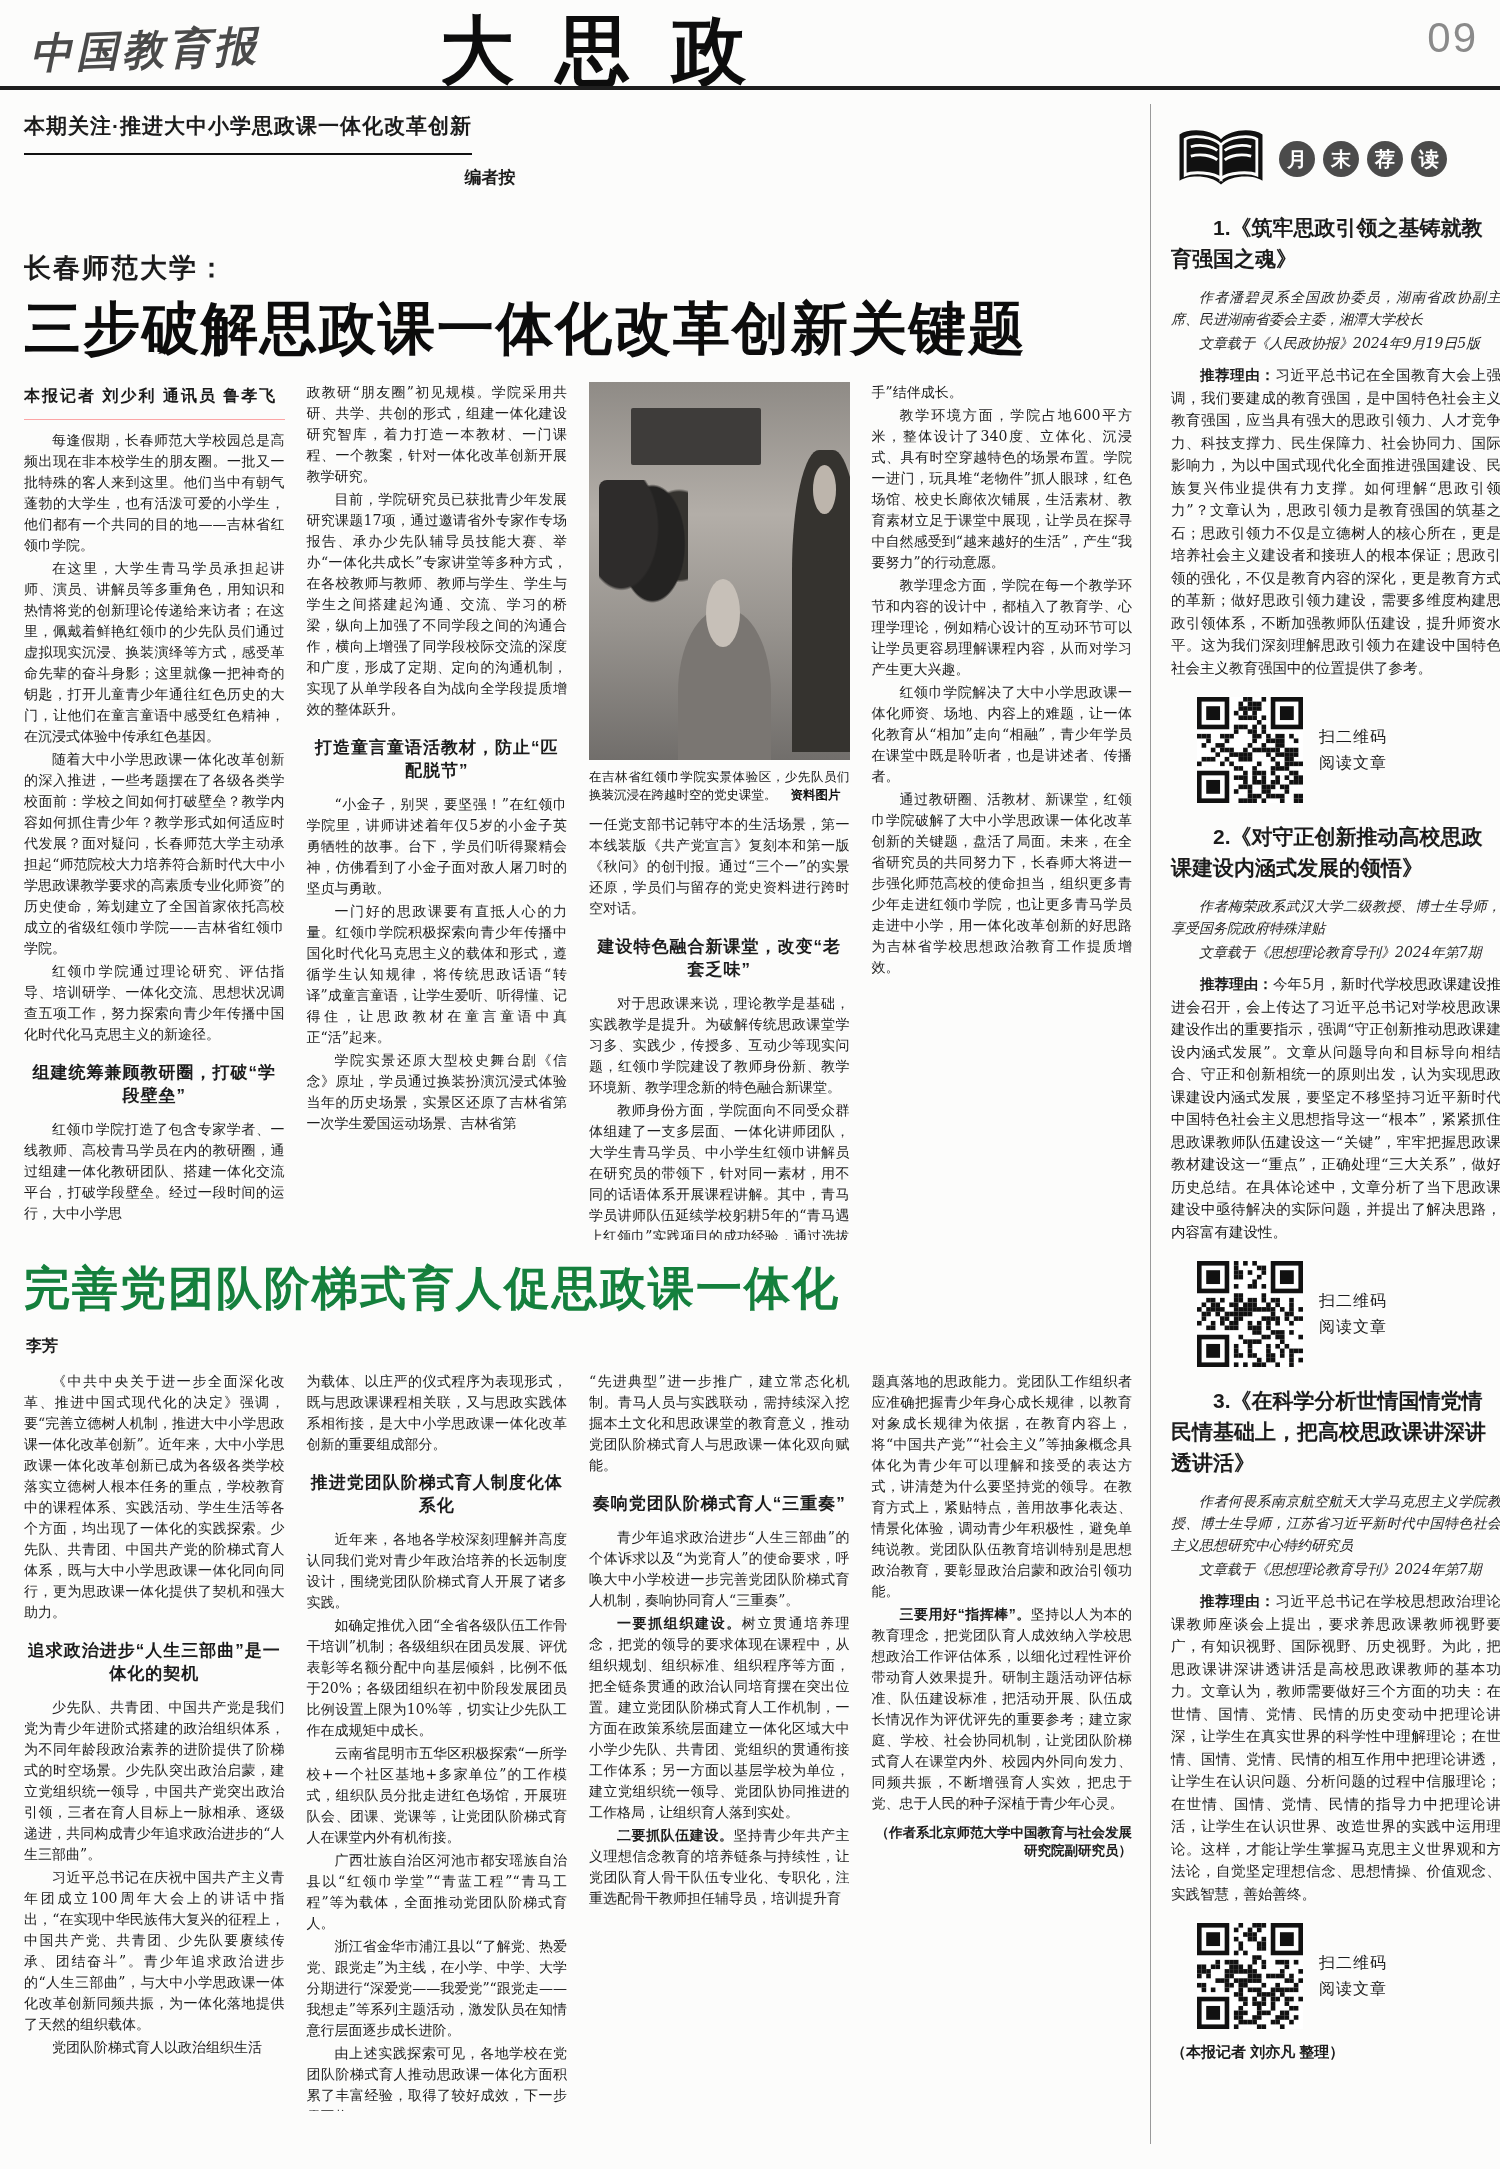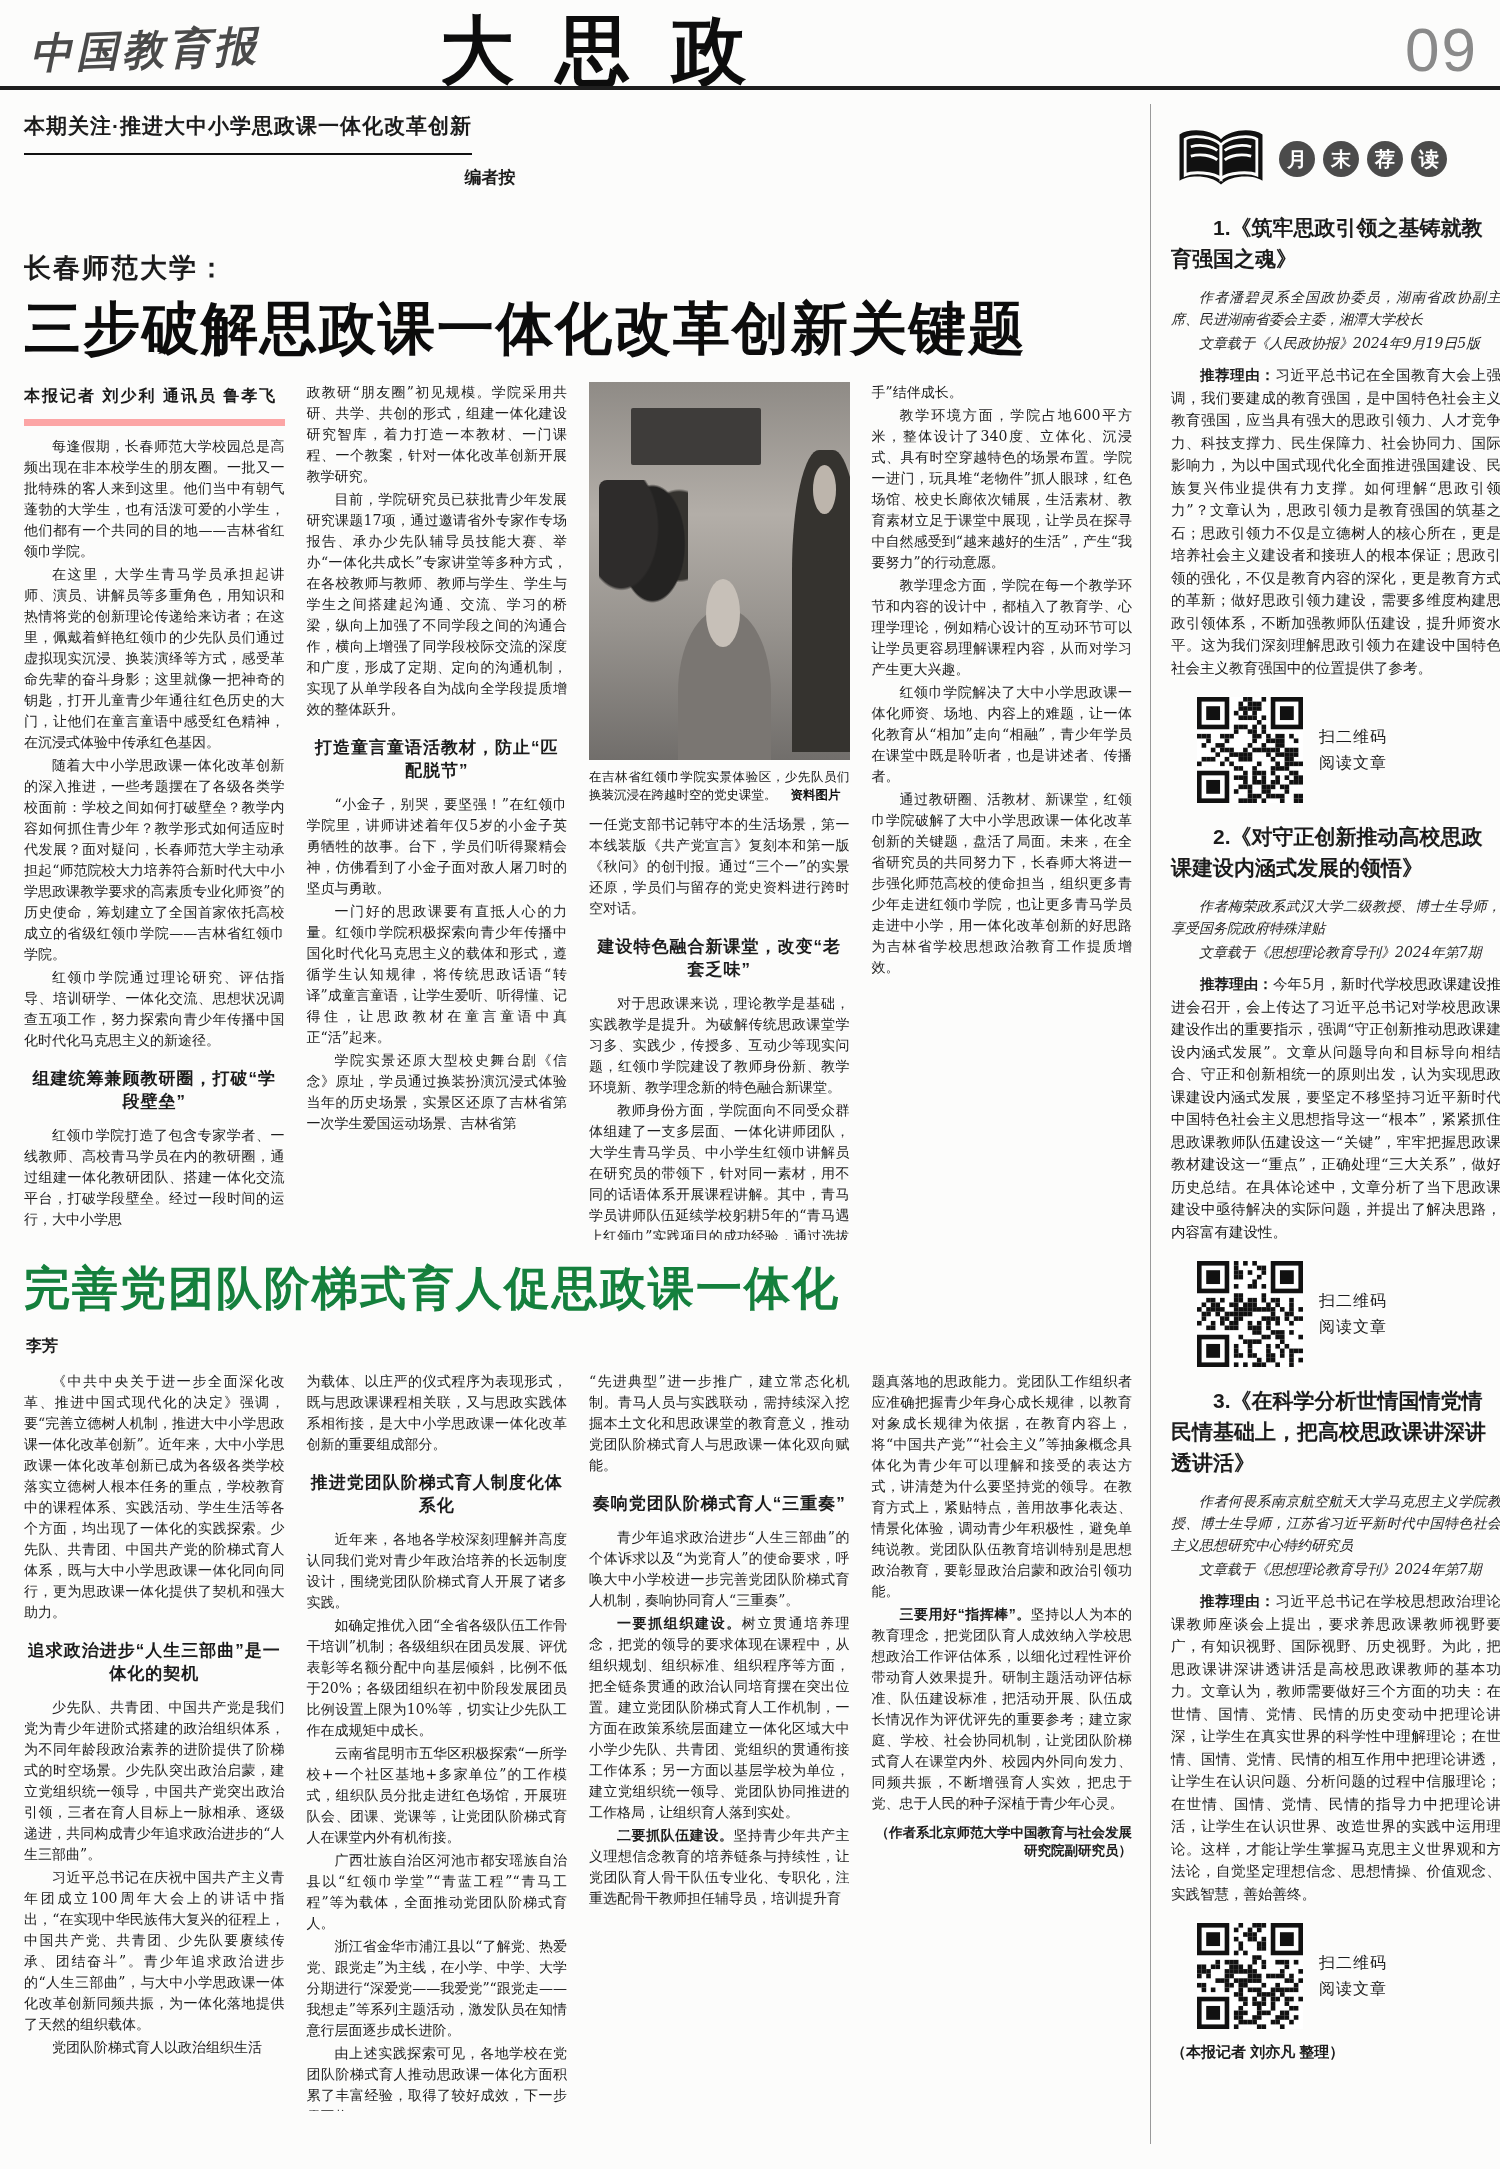--- a/index.html
+++ b/index.html
@@ -4,36 +4,36 @@
 <style>
   html,body{margin:0;padding:0;background:#e8e8e8;}
   .page{position:relative;width:1500px;height:2169px;background:#fcfcfb;margin:0 auto;
         font-family:"Liberation Sans",sans-serif;color:#1c1c1c;overflow:hidden;}
   
   .hdr{position:absolute;left:0;top:0;width:1500px;height:86px;}
   .masthead{position:absolute;left:30px;top:22px;font-family:"DejaVu Serif",serif;
             font-size:42px;font-weight:bold;font-style:italic;color:#4a4a4a;transform:rotate(-2deg);letter-spacing:4px;}
   .section-title{position:absolute;left:440px;top:2px;font-size:74px;font-weight:900;letter-spacing:42px;color:#0d0d0d;}
   .hdr-meta{position:absolute;right:120px;top:22px;text-align:right;font-size:13px;line-height:20px;color:#2a2a2a;}
-  .pageno{position:absolute;right:22px;top:14px;font-size:62px;color:#8a8a8a;font-weight:400;letter-spacing:2px;}
+  .pageno{position:absolute;right:22px;top:14px;font-size:42px;color:#8a8a8a;font-weight:400;letter-spacing:2px;}
   .hdr-rule{position:absolute;left:0;top:86px;width:1500px;height:4px;background:#1f1f1f;}
   
   .focus{position:absolute;left:24px;top:112px;font-size:21px;font-weight:bold;
          border-bottom:2px solid #111;padding-bottom:13px;letter-spacing:1px;}
   .ed-label{position:absolute;left:100px;top:166px;width:780px;text-align:center;font-size:17px;font-weight:bold;}
   .ed-note{position:absolute;left:100px;top:192px;width:780px;font-family:"DejaVu Serif",serif;
            font-size:14.5px;line-height:21px;text-align:justify;text-indent:2em;color:#222;}
   
   .main{position:absolute;left:24px;top:246px;width:1108px;}
   .kicker{font-size:27px;font-weight:bold;letter-spacing:2px;margin:4px 0 10px 0;}
   .headline{font-size:57px;font-weight:900;letter-spacing:2px;line-height:64px;margin:0 0 22px 0;color:#0c0c0c;}
   .cols{display:flex;gap:22px;overflow:hidden;}
   .cols-main{height:858px;}
   .col{flex:1 1 0;min-width:0;}
-  .byline{font-size:16px;font-weight:bold;letter-spacing:2px;border-bottom:7px solid #fca5a5;
+  .byline{font-size:16px;font-weight:bold;letter-spacing:2px;border-bottom:1px solid #fca5a5;
           padding:4px 0 12px 0;margin-bottom:10px;}
   .bp{font-family:"DejaVu Serif",serif;font-size:14px;line-height:21px;text-align:justify;
       text-indent:2em;margin:0 0 2px 0;color:#1d1d1d;}
   .bp.nc{text-indent:0;}
   .bp b{font-family:"Liberation Sans",sans-serif;}
   .subhead{font-size:17px;font-weight:bold;text-align:center;margin:16px 0 12px 0;letter-spacing:1px;}
   .sig{font-family:"DejaVu Serif",serif;font-size:13.5px;font-weight:bold;text-align:right;margin-top:10px;}
   
   .photo{height:378px;position:relative;overflow:hidden;margin-bottom:8px;
          background:linear-gradient(180deg,#8f8b86,#b3aea8 35%,#97938e 65%,#716e6b);}

